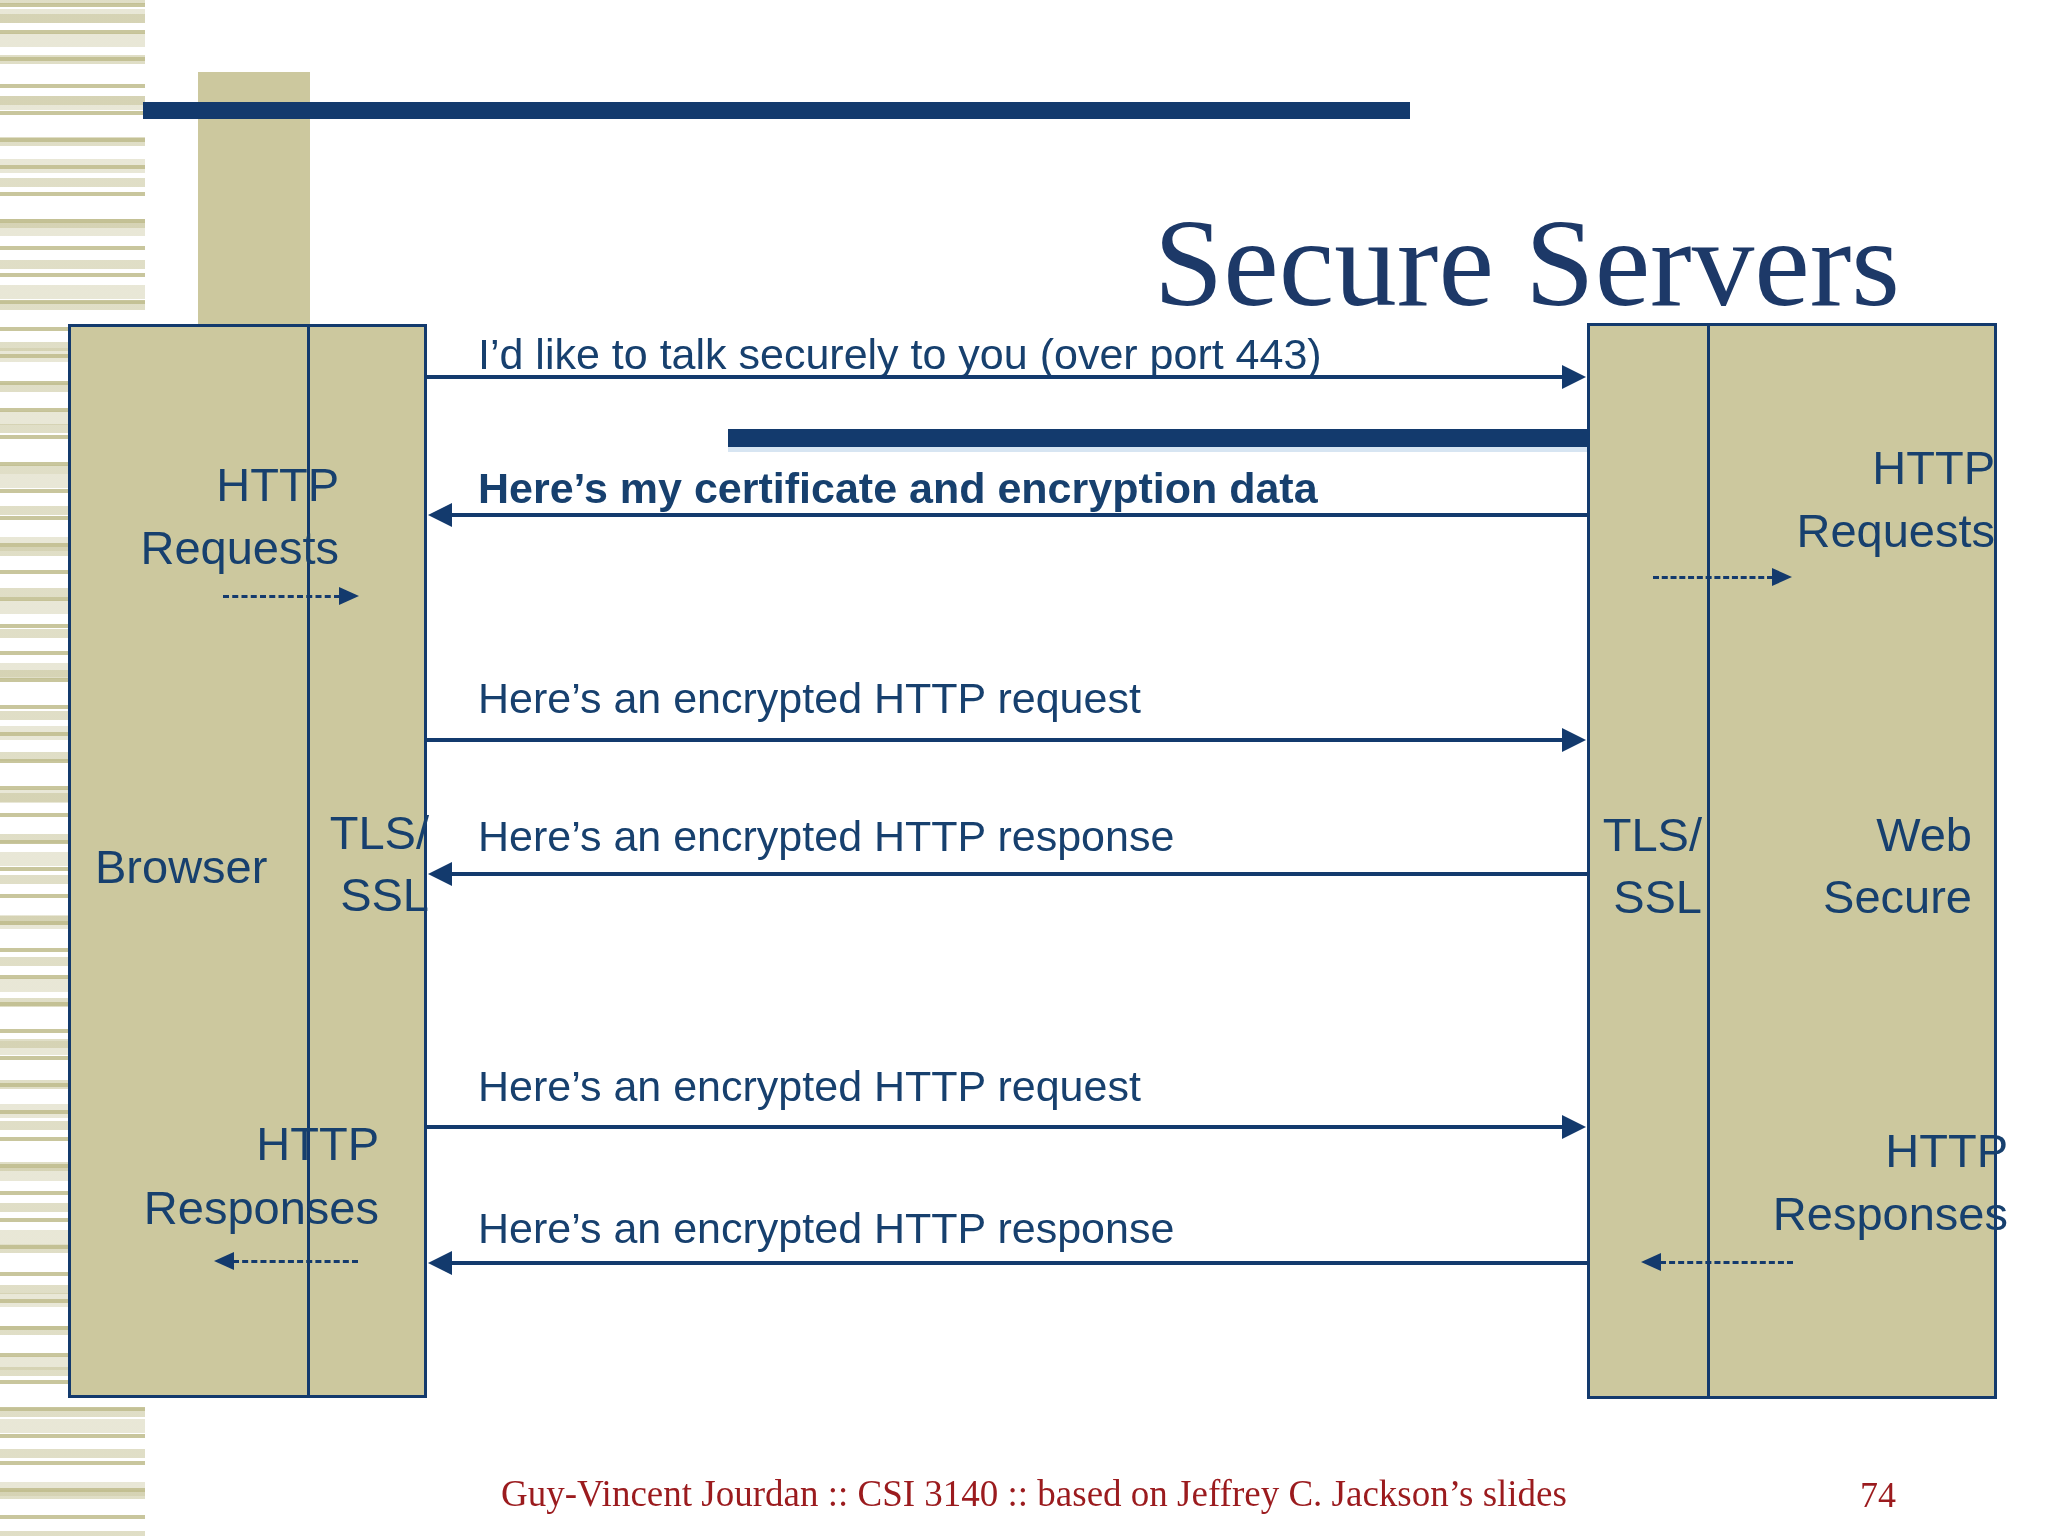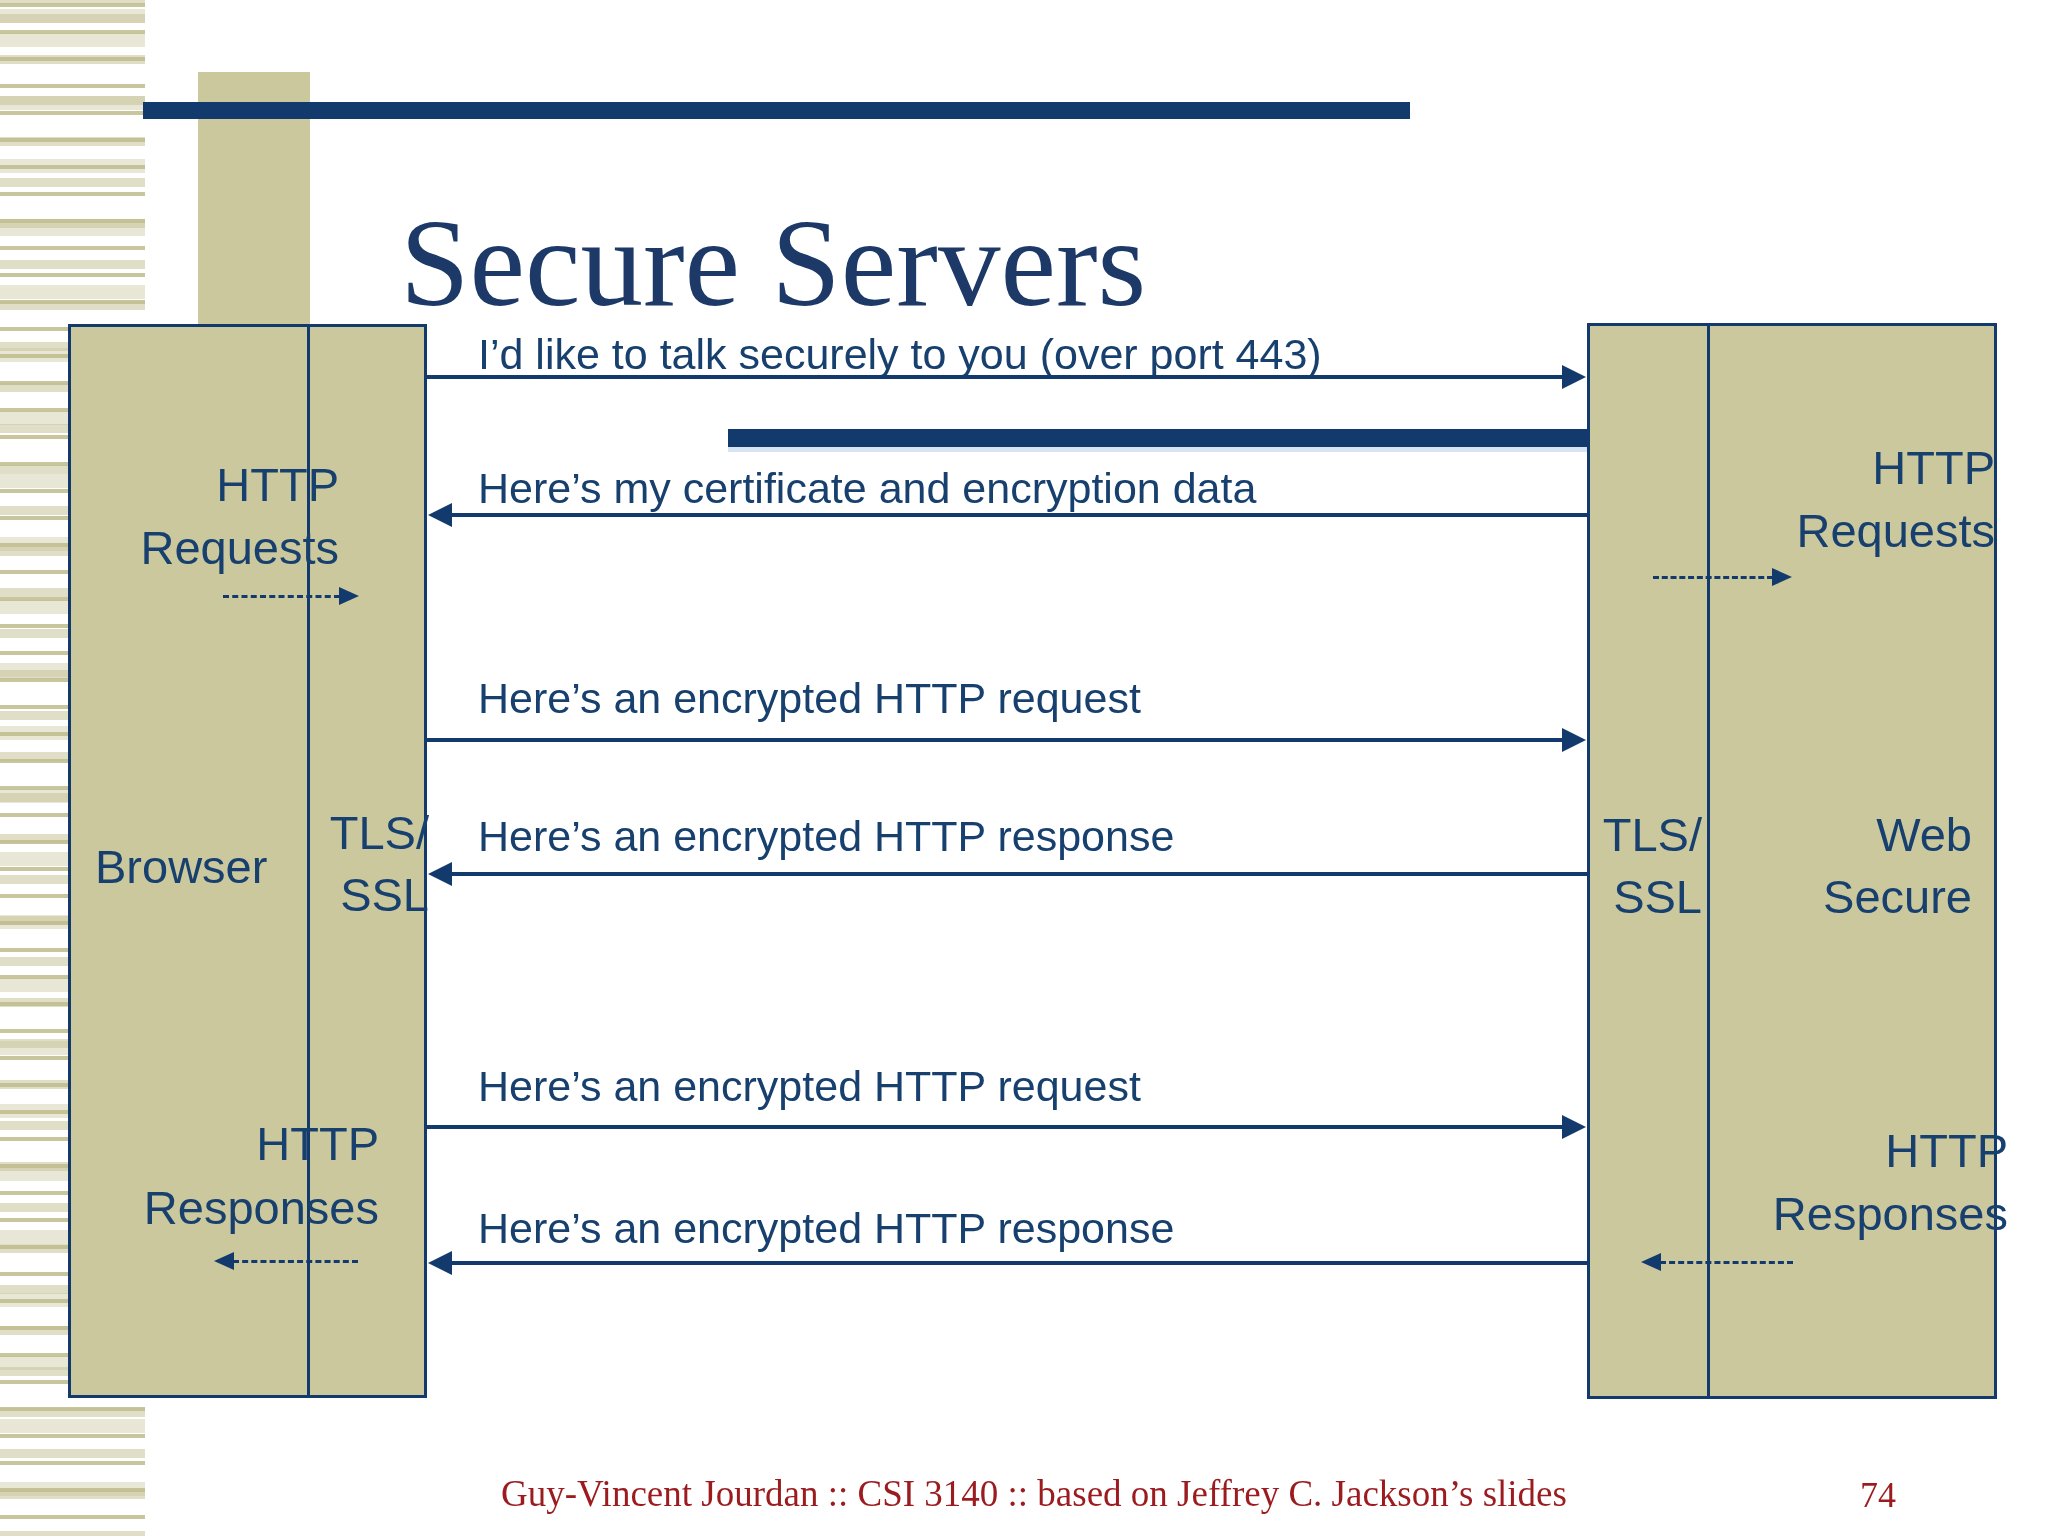--- a/index.html
+++ b/index.html
@@ -21,21 +21,21 @@
       repeating-linear-gradient(to bottom, rgba(191,188,140,0.85) 0 4px, rgba(0,0,0,0) 4px 27px),
       repeating-linear-gradient(to bottom, rgba(198,195,152,0.55) 0 9px, rgba(0,0,0,0) 9px 41px),
       repeating-linear-gradient(to bottom, rgba(205,202,165,0.45) 0 14px, rgba(0,0,0,0) 14px 63px);
     background-position:0 3px,0 14px,0 33px;
   }
   .pillar{position:absolute;left:198px;top:72px;width:112px;height:260px;background:var(--box-fill);}
   .bar-top{position:absolute;left:143px;top:102px;width:1267px;height:17px;background:var(--navy);}
   .bar-mid{position:absolute;left:728px;top:429px;width:859px;height:18px;background:var(--navy);
            border-bottom:5px solid var(--bar-highlight);}
   .title{
-    position:absolute;left:400px;top:192px;width:1500px;margin:0;text-align:left;
+    position:absolute;left:400px;top:192px;width:1500px;margin:0;text-align:right;
     font-family:"Liberation Serif",serif;font-weight:400;font-size:125px;line-height:1.15;
     color:#1d3968;white-space:nowrap;
   }
   
   .box{position:absolute;background:var(--box-fill);border:3px solid var(--navy);}
   .box.left{left:68px;top:324px;width:353px;height:1068px;}
   .box.right{left:1587px;top:323px;width:404px;height:1070px;}
   .vdivider{position:absolute;top:0;bottom:0;width:3px;background:var(--navy);}
   .boxlabel{position:absolute;font-size:47px;line-height:63px;color:var(--text-navy);text-align:right;}
   .center{text-align:right;}
@@ -92,21 +92,21 @@
     <div class="darrow r" style="left:63px;top:250px;width:120px;"></div>
     <div class="boxlabel center" style="left:0;top:478px;width:112px;line-height:62px;">TLS/ SSL</div>
     <div class="boxlabel center" style="left:142px;top:478px;width:240px;line-height:62px;">Web Secure</div>
     <div class="boxlabel" style="left:138px;top:793px;width:280px;">HTTP Responses</div>
     <div class="darrow l" style="left:70px;top:935px;width:133px;"></div>
   </div>
 
   <div class="msg" style="top:328px;">I’d like to talk securely to you (over port 443)</div>
   <div class="sarrow r" style="top:375px;"></div>
 
-  <div class="msg" style="top:462px;">Here’s my certificate and encryption data</div>
+  <div class="msg" style="top:462px;font-weight:bold;">Here’s my certificate and encryption data</div>
   <div class="sarrow l" style="top:513px;"></div>
 
   <div class="msg" style="top:672px;">Here’s an encrypted HTTP request</div>
   <div class="sarrow r" style="top:738px;"></div>
 
   <div class="msg" style="top:810px;">Here’s an encrypted HTTP response</div>
   <div class="sarrow l" style="top:872px;"></div>
 
   <div class="msg" style="top:1060px;">Here’s an encrypted HTTP request</div>
   <div class="sarrow r" style="top:1125px;"></div>

